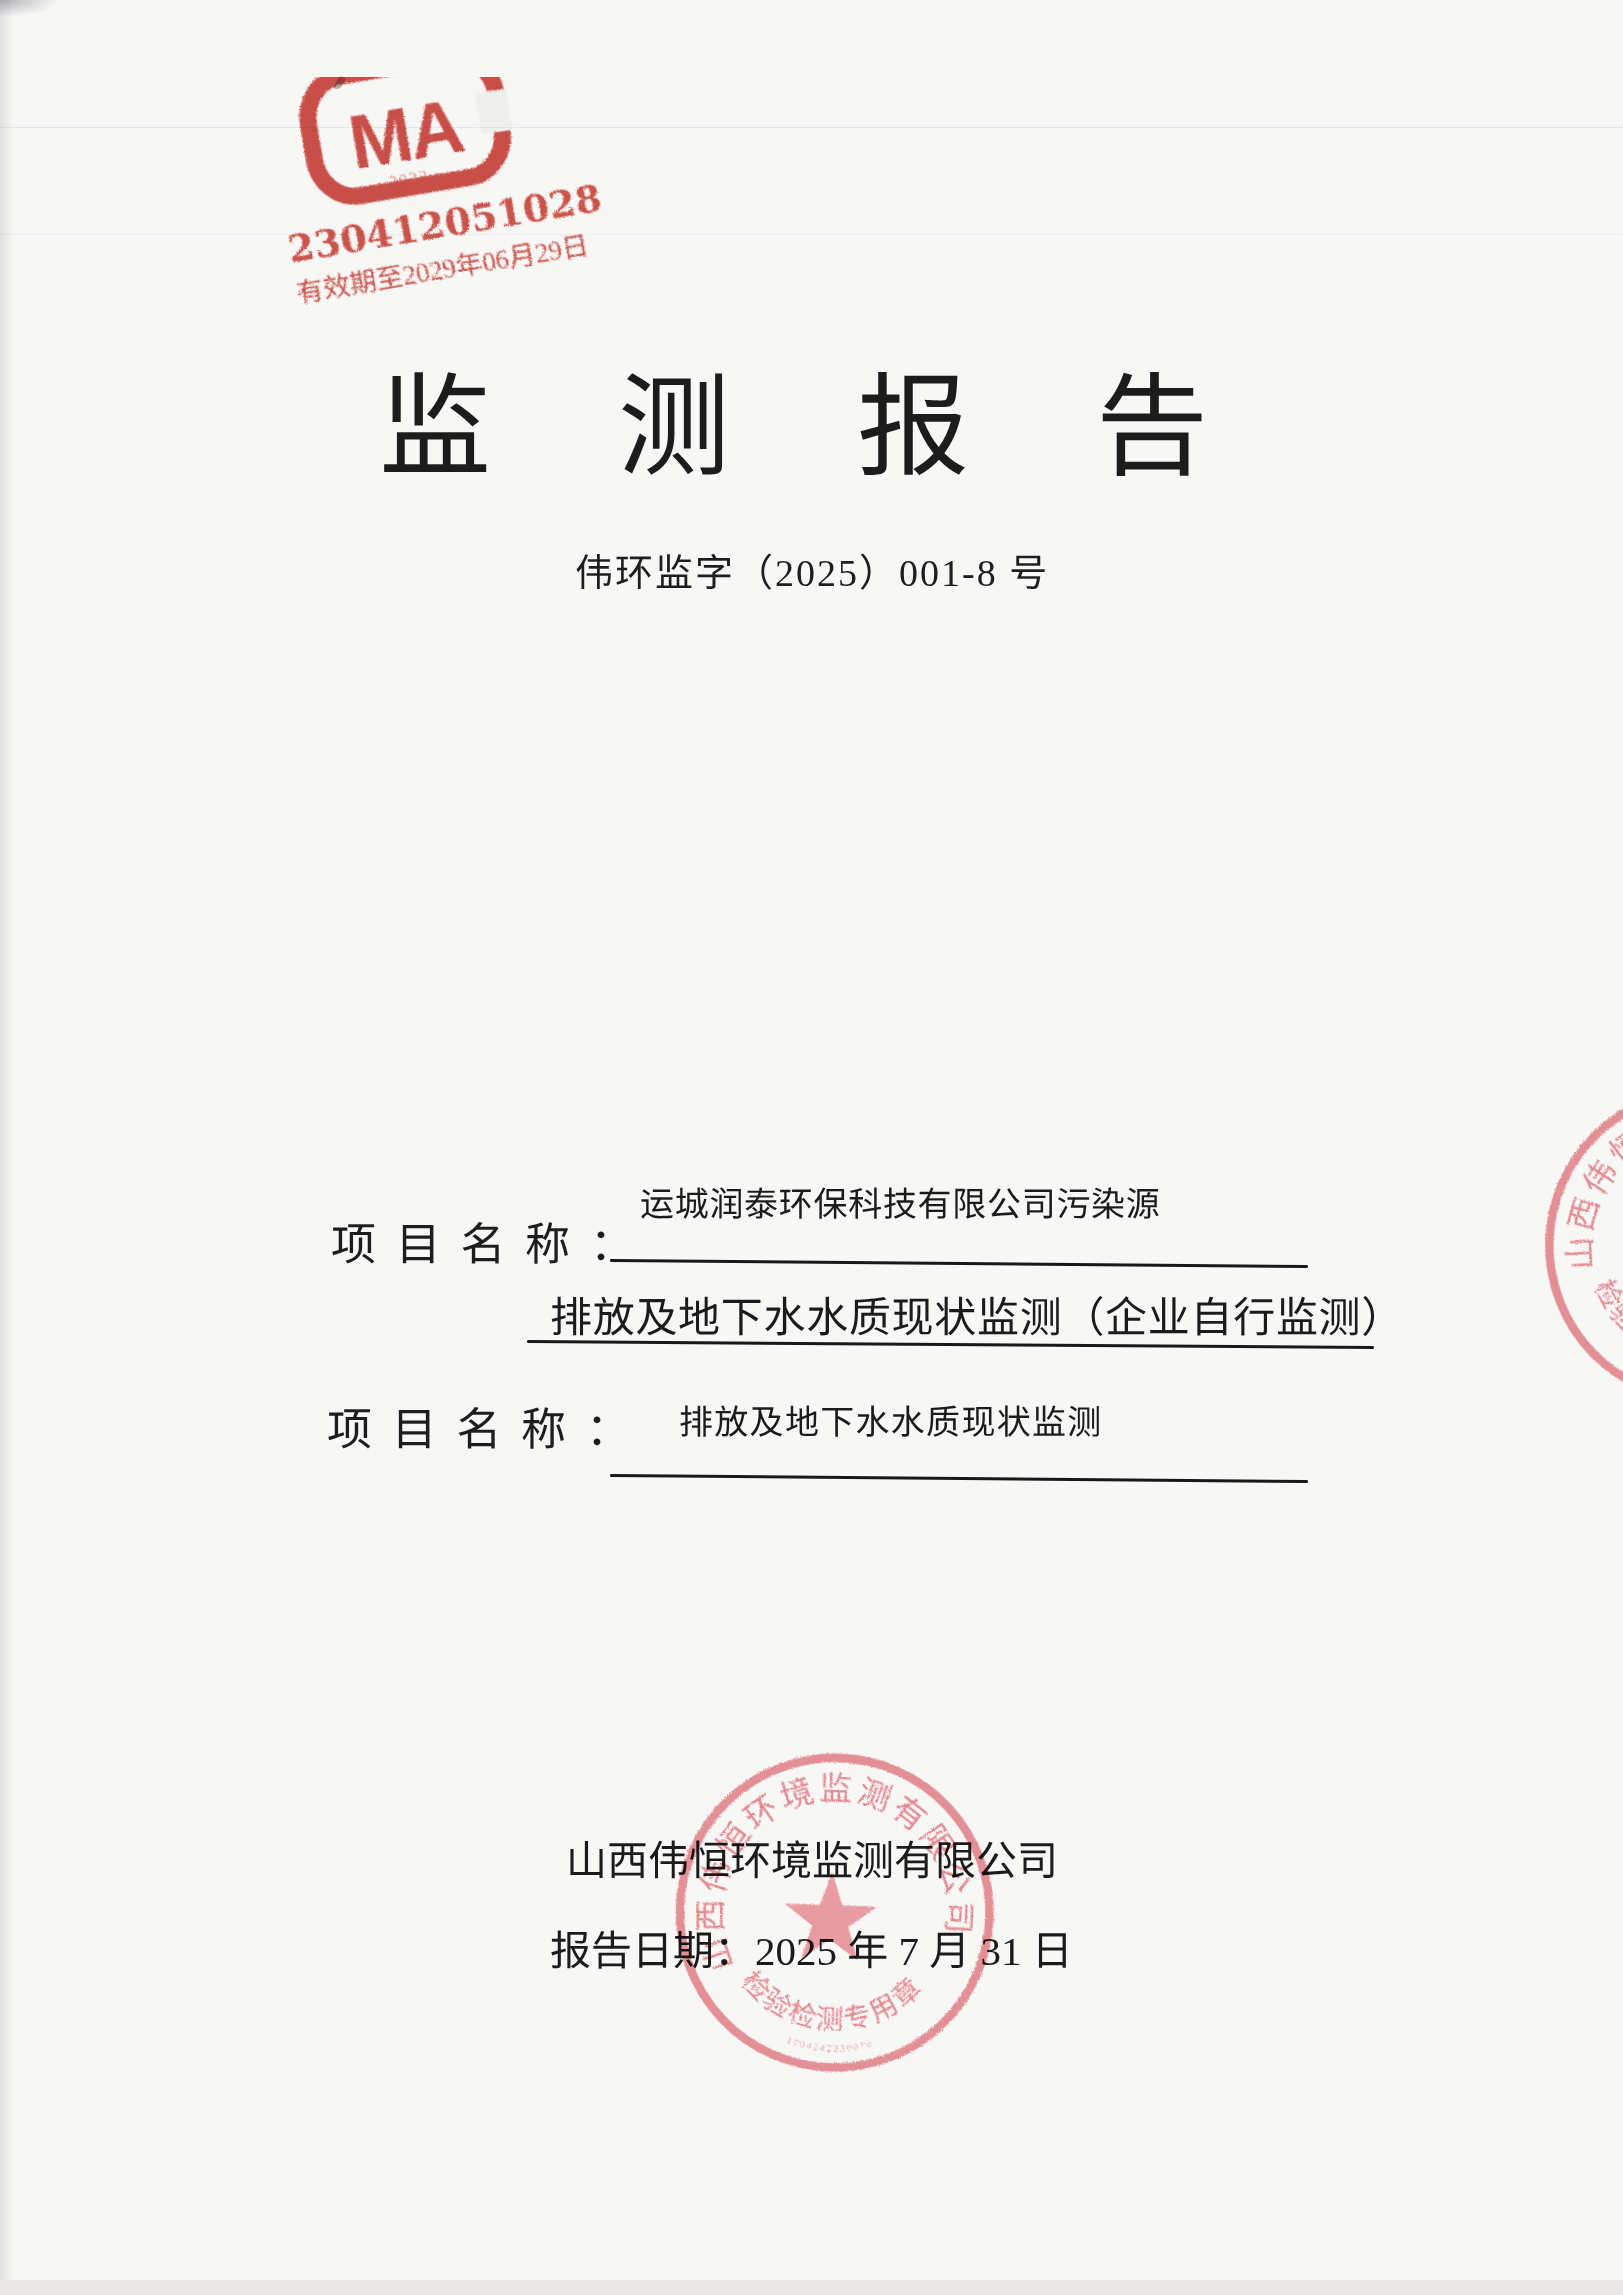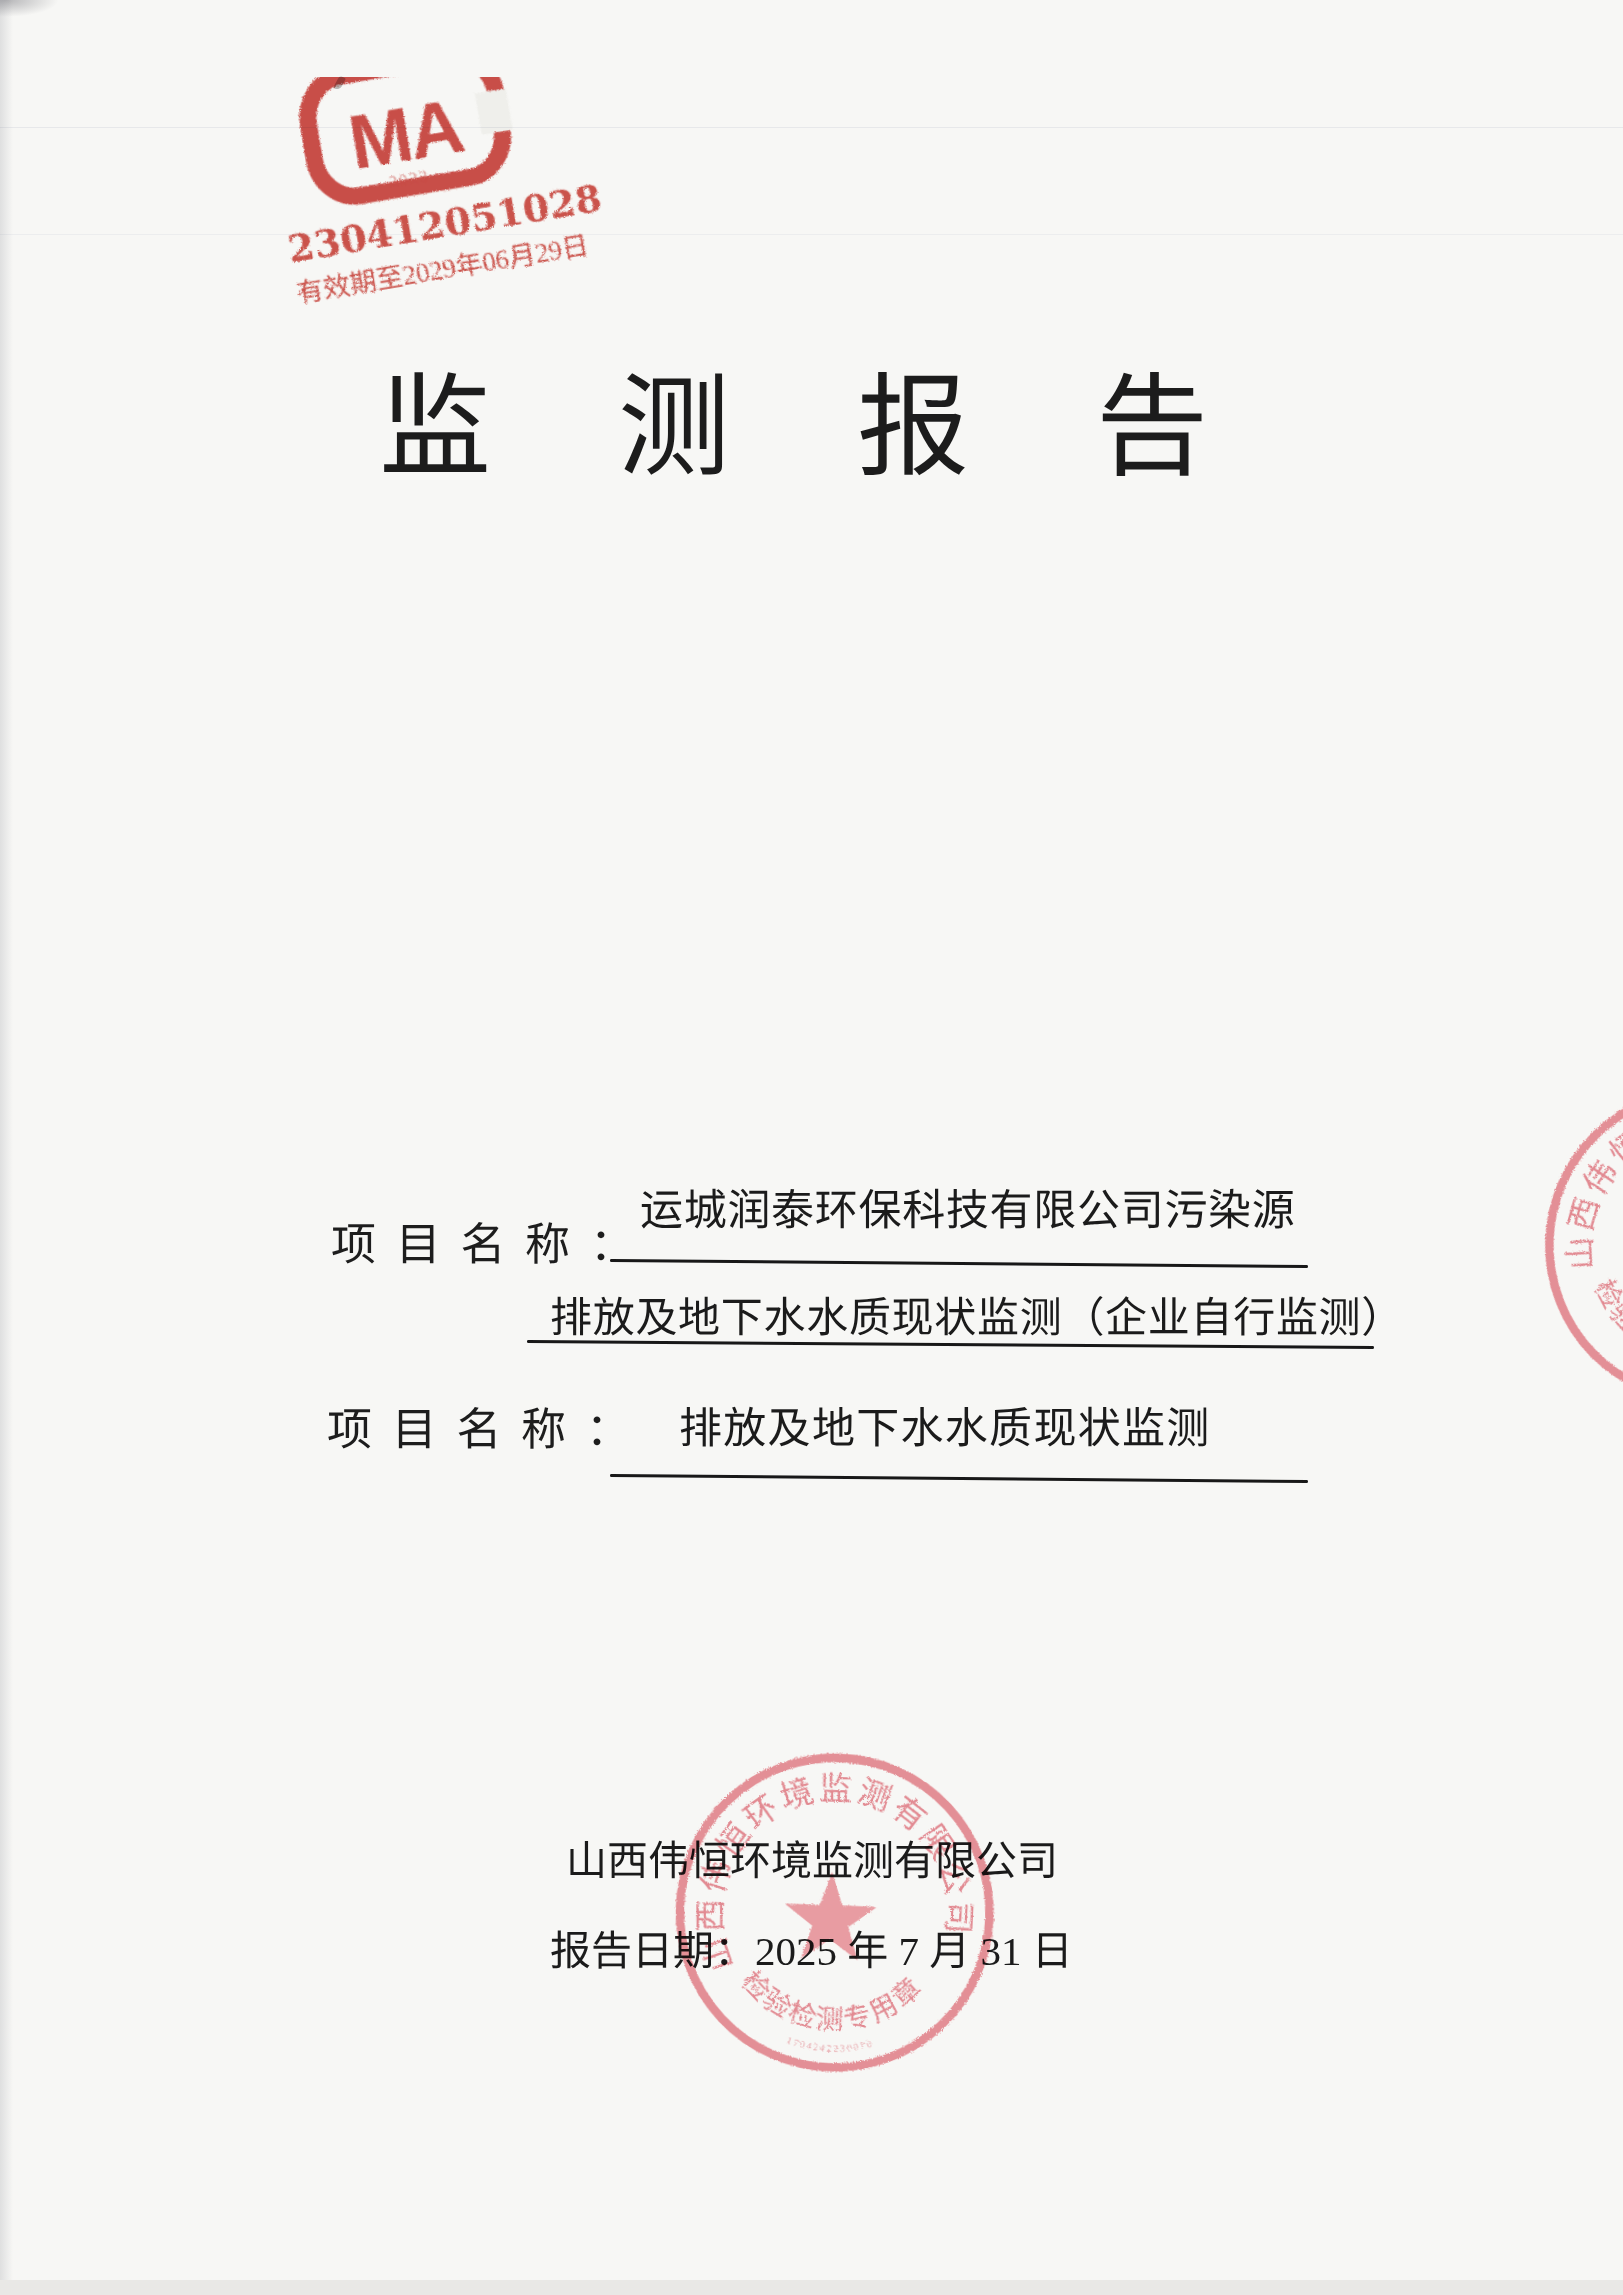--- a/index.html
+++ b/index.html
@@ -35,21 +35,21 @@
     position:absolute;left:575px;top:550px;
     font-size:38px;line-height:1.25;letter-spacing:2px;white-space:nowrap;
   }
   .field-label{
     position:absolute;font-size:45px;line-height:1.2;
     letter-spacing:19.7px;white-space:nowrap;color:#1d1d1d;
   }
   .lbl-project{left:331px;top:1218px;}
   .lbl-client{left:327px;top:1403px;}
   .field-value{
-    position:absolute;font-size:43px;line-height:1.2;
+    position:absolute;font-size:34px;line-height:1.2;
     letter-spacing:0.7px;white-space:nowrap;color:#1b1b1b;
   }
   .val-project1{left:640px;top:1185px;}
   .val-project2{left:550px;top:1293px;font-size:42px;}
   .val-client{left:679px;top:1403px;letter-spacing:1.3px;}
   .underline{position:absolute;height:3.3px;background:#181818;border-radius:1.3px;}
   .u1{left:610px;top:1262px;width:698px;transform:rotate(.5deg);}
   .u2{left:527px;top:1343px;width:847px;transform:rotate(.4deg);}
   .u3{left:610px;top:1477px;width:698px;transform:rotate(.5deg);}
   .company{
@@ -96,20 +96,21 @@
         <path d="M 238 -6 q 20 -18 38 -2 q -28 4 -12 14" fill="none" stroke="#c03b38" stroke-width="4" opacity="0.8"></path>
         <text x="208" y="180" text-anchor="middle" font-size="25" letter-spacing="3" fill="#cc423c" opacity="0.6" class="cma-cjk">2023</text>
       </g>
       <text x="8" y="268" class="cma-num-text" font-size="58" letter-spacing="0" fill="#ce4840">230412051028</text>
       <text x="10" y="330" class="cma-cjk" font-size="41" letter-spacing="0" fill="#ce4840">有效期至2029年06月29日</text>
     </g>
   </svg>
 
   <div class="title">监测报告</div>
 
+  <div class="report-no">伟环监字（2025）001-8 号</div>
 
   <div class="field-label lbl-project">项目名称：</div>
   <div class="field-value val-project1">运城润泰环保科技有限公司污染源</div>
   <div class="underline u1"></div>
   <div class="field-value val-project2">排放及地下水水质现状监测（企业自行监测）</div>
   <div class="underline u2"></div>
 
   <div class="field-label lbl-client">项目名称：</div>
   <div class="field-value val-client">排放及地下水水质现状监测</div>
   <div class="underline u3"></div>

